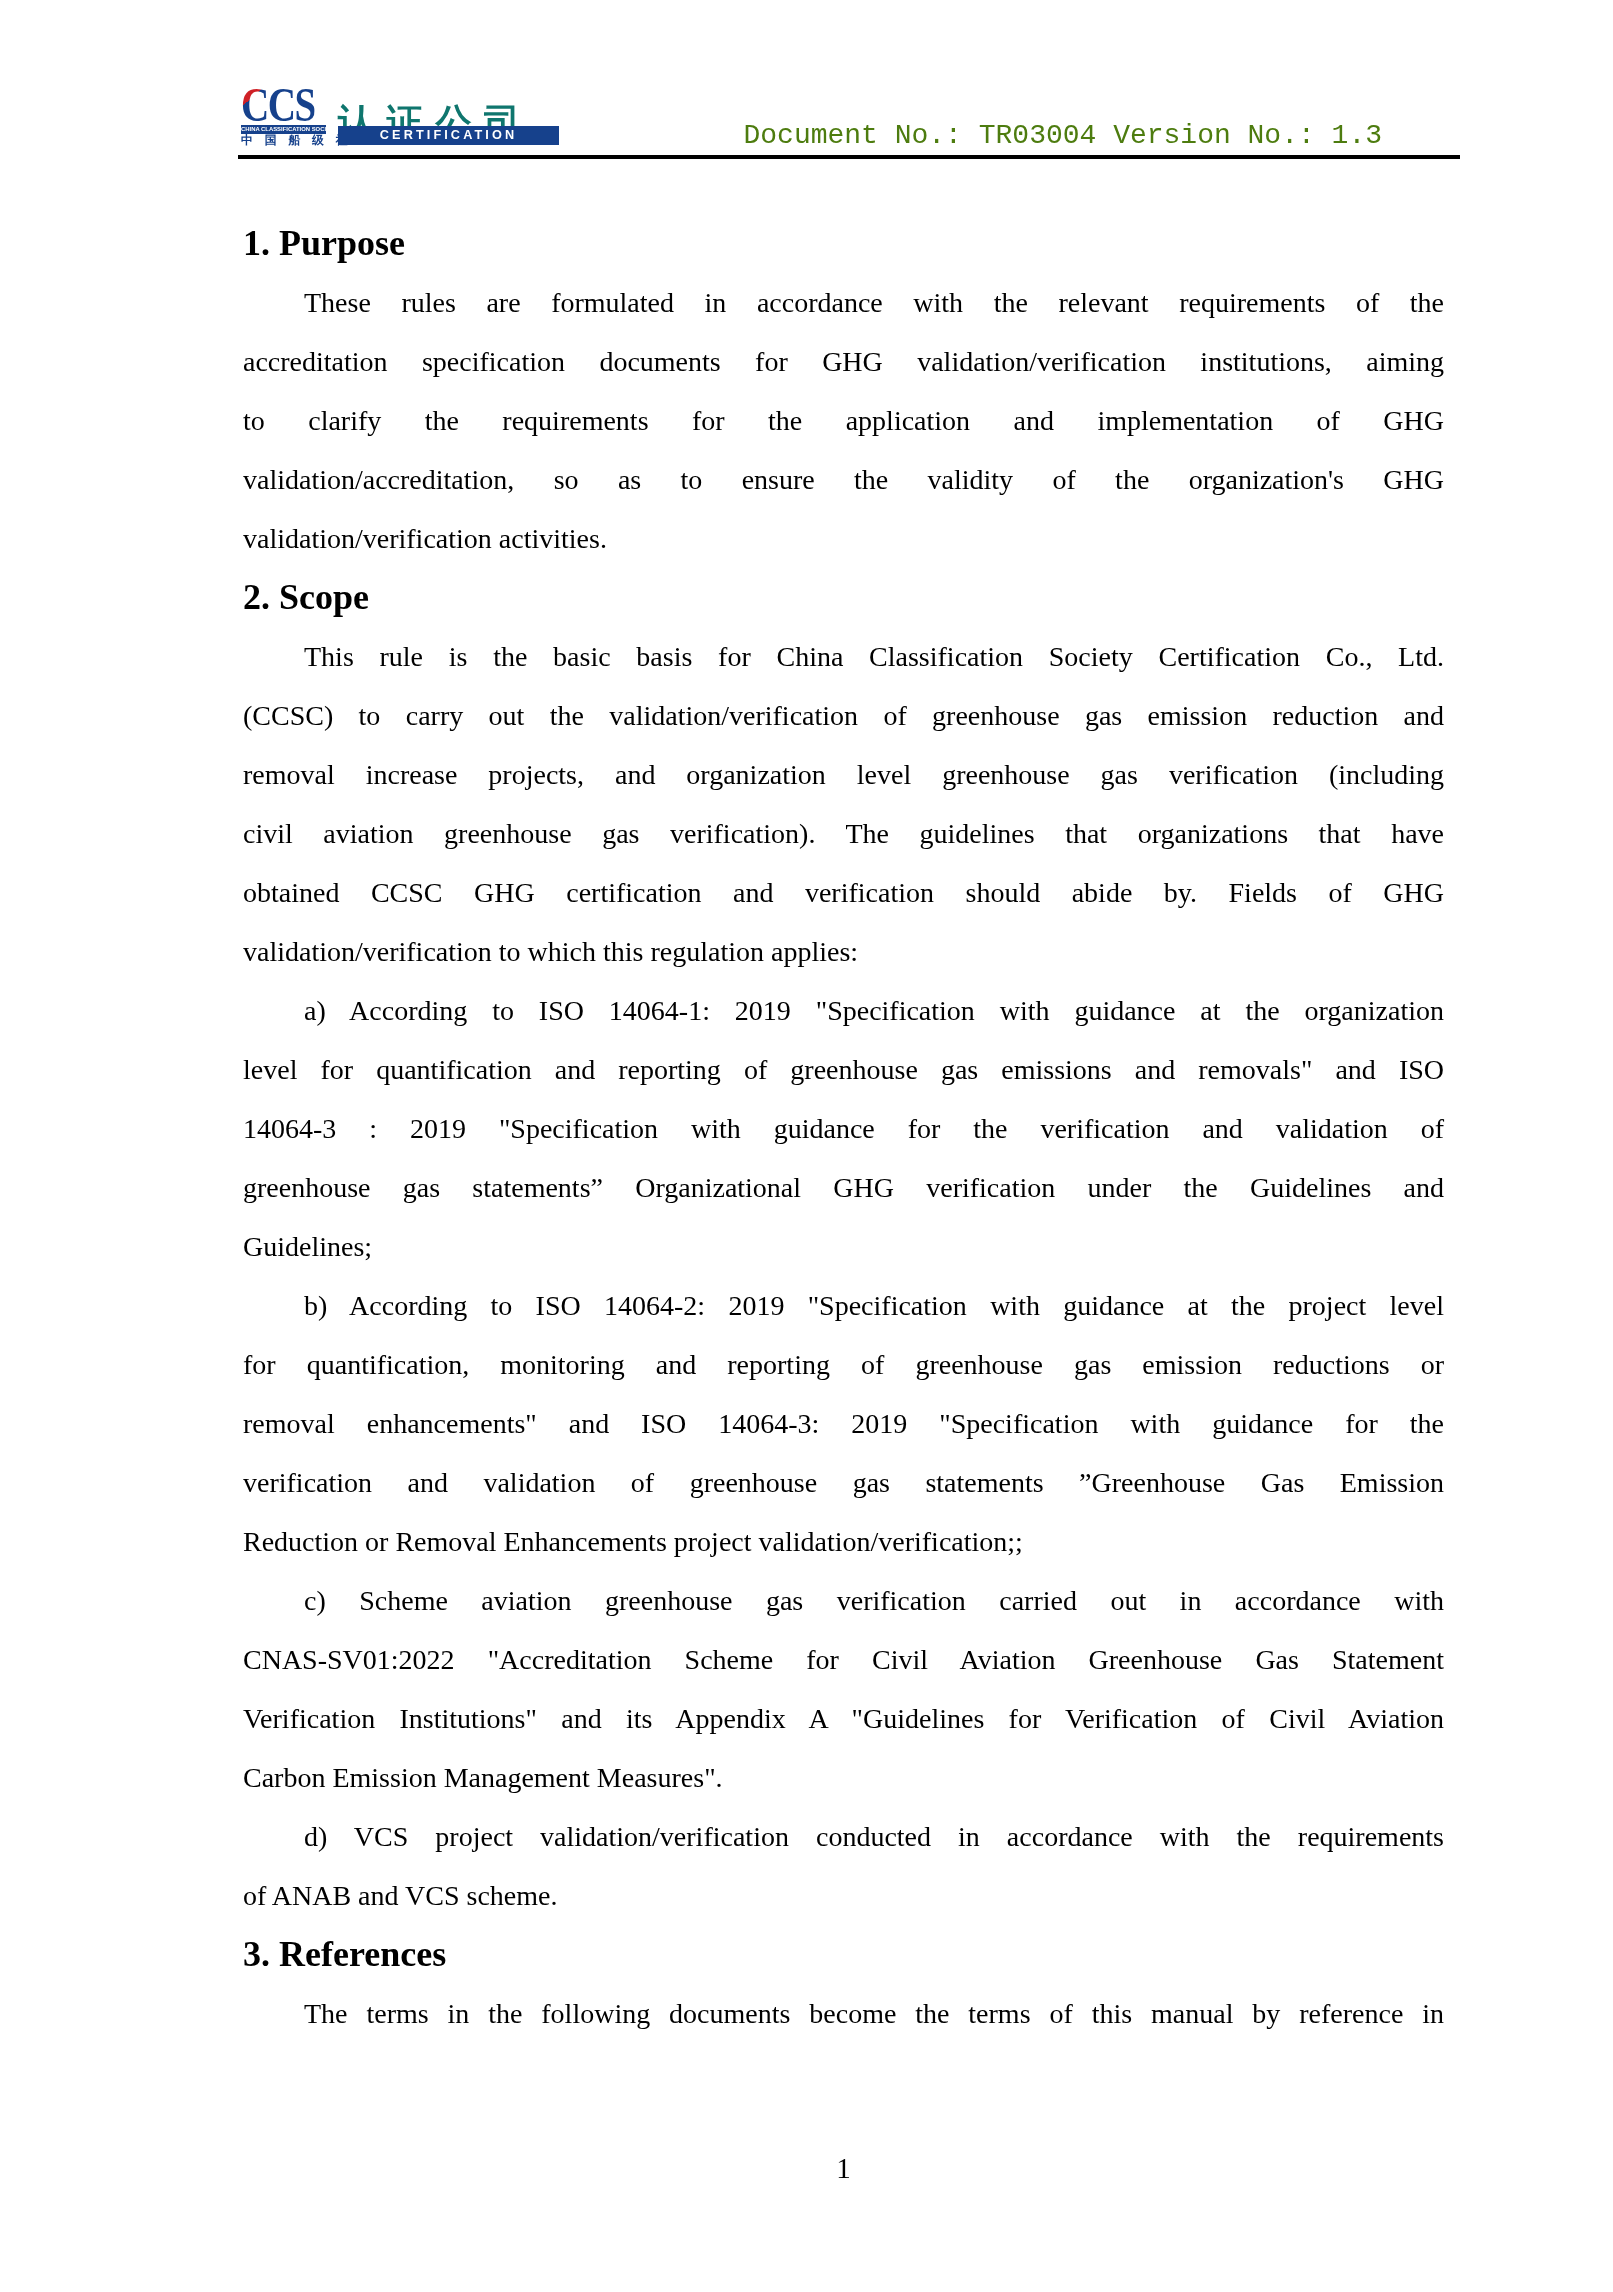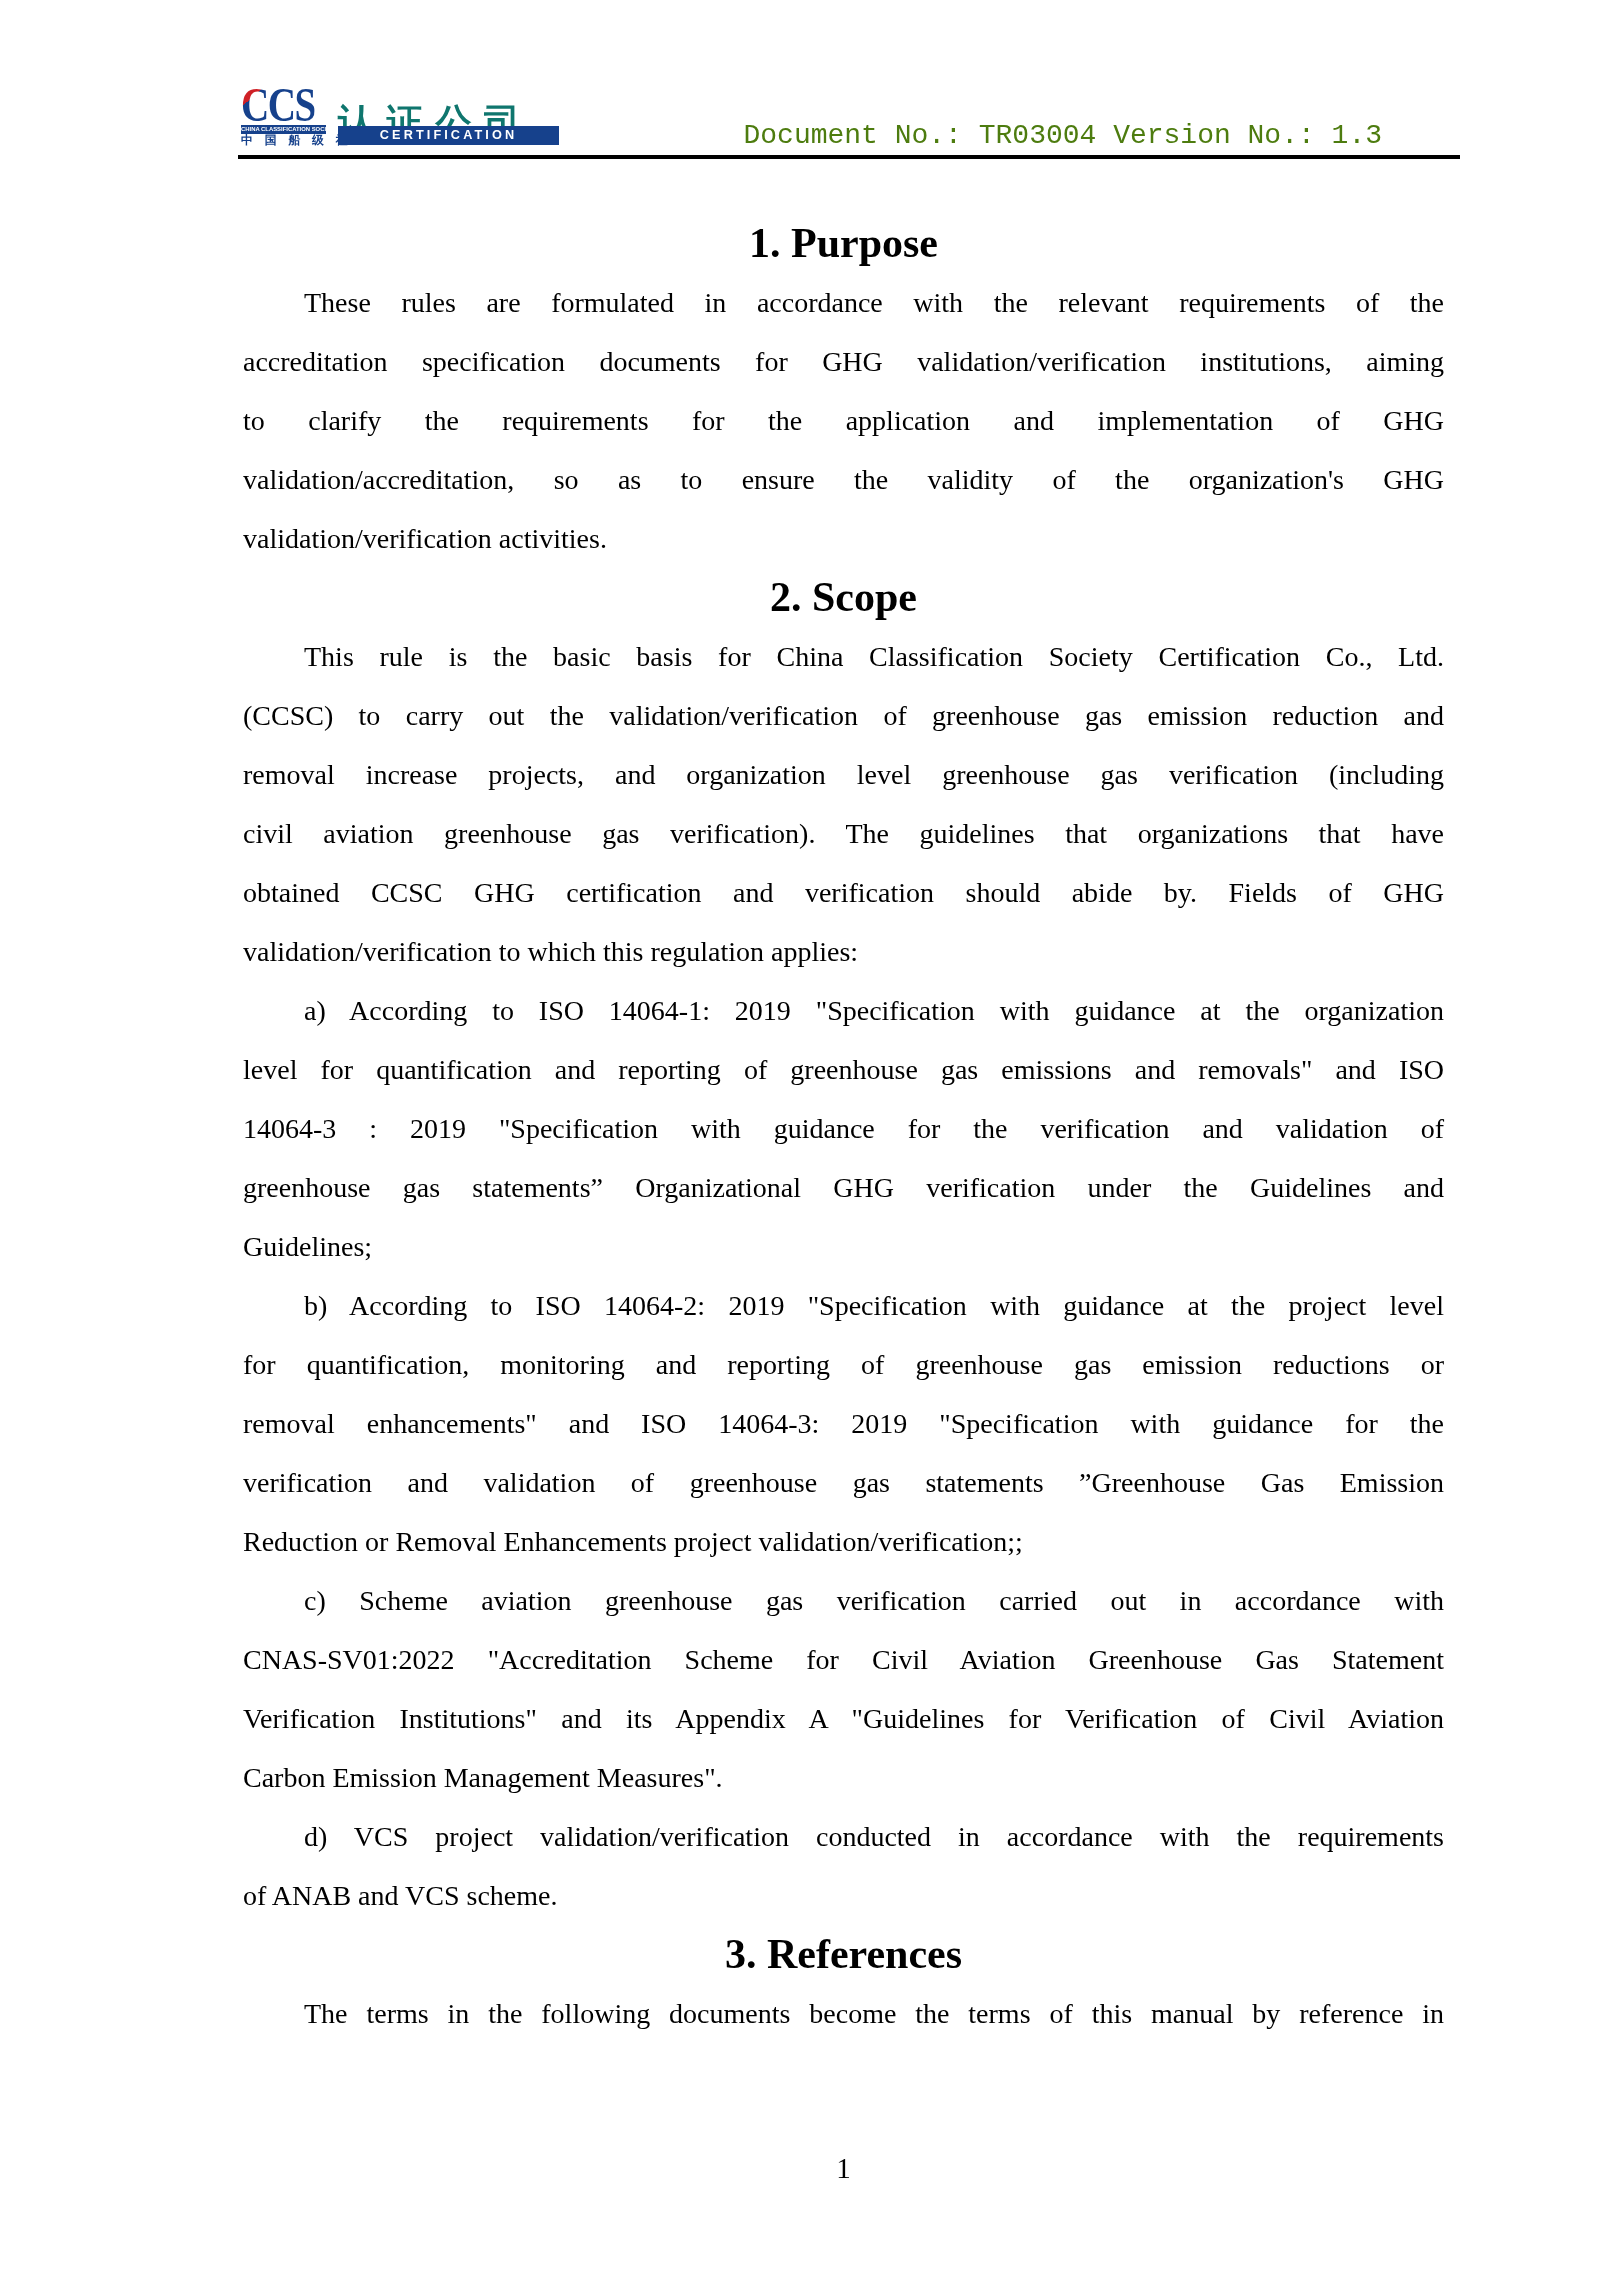--- a/index.html
+++ b/index.html
@@ -58,22 +58,22 @@
     position:absolute;top:155px;left:238px;width:1222px;height:3.9px;
     background:#000;
   }
 
   
   .content{
     position:absolute;left:243px;top:214px;width:1201px;
     font-size:28px;line-height:59px;
   }
   .heading{
-    font-weight:bold;font-size:42px;line-height:59px;
-    text-align:center;
+    font-weight:bold;font-size:36px;line-height:59px;
+    text-align:left;
   }
   .line{
     text-align:justify;
     text-align-last:justify;
     white-space:nowrap; 
   }
   .line.first{text-indent:61px;}
   .line.last{text-align-last:left;}
 
   

